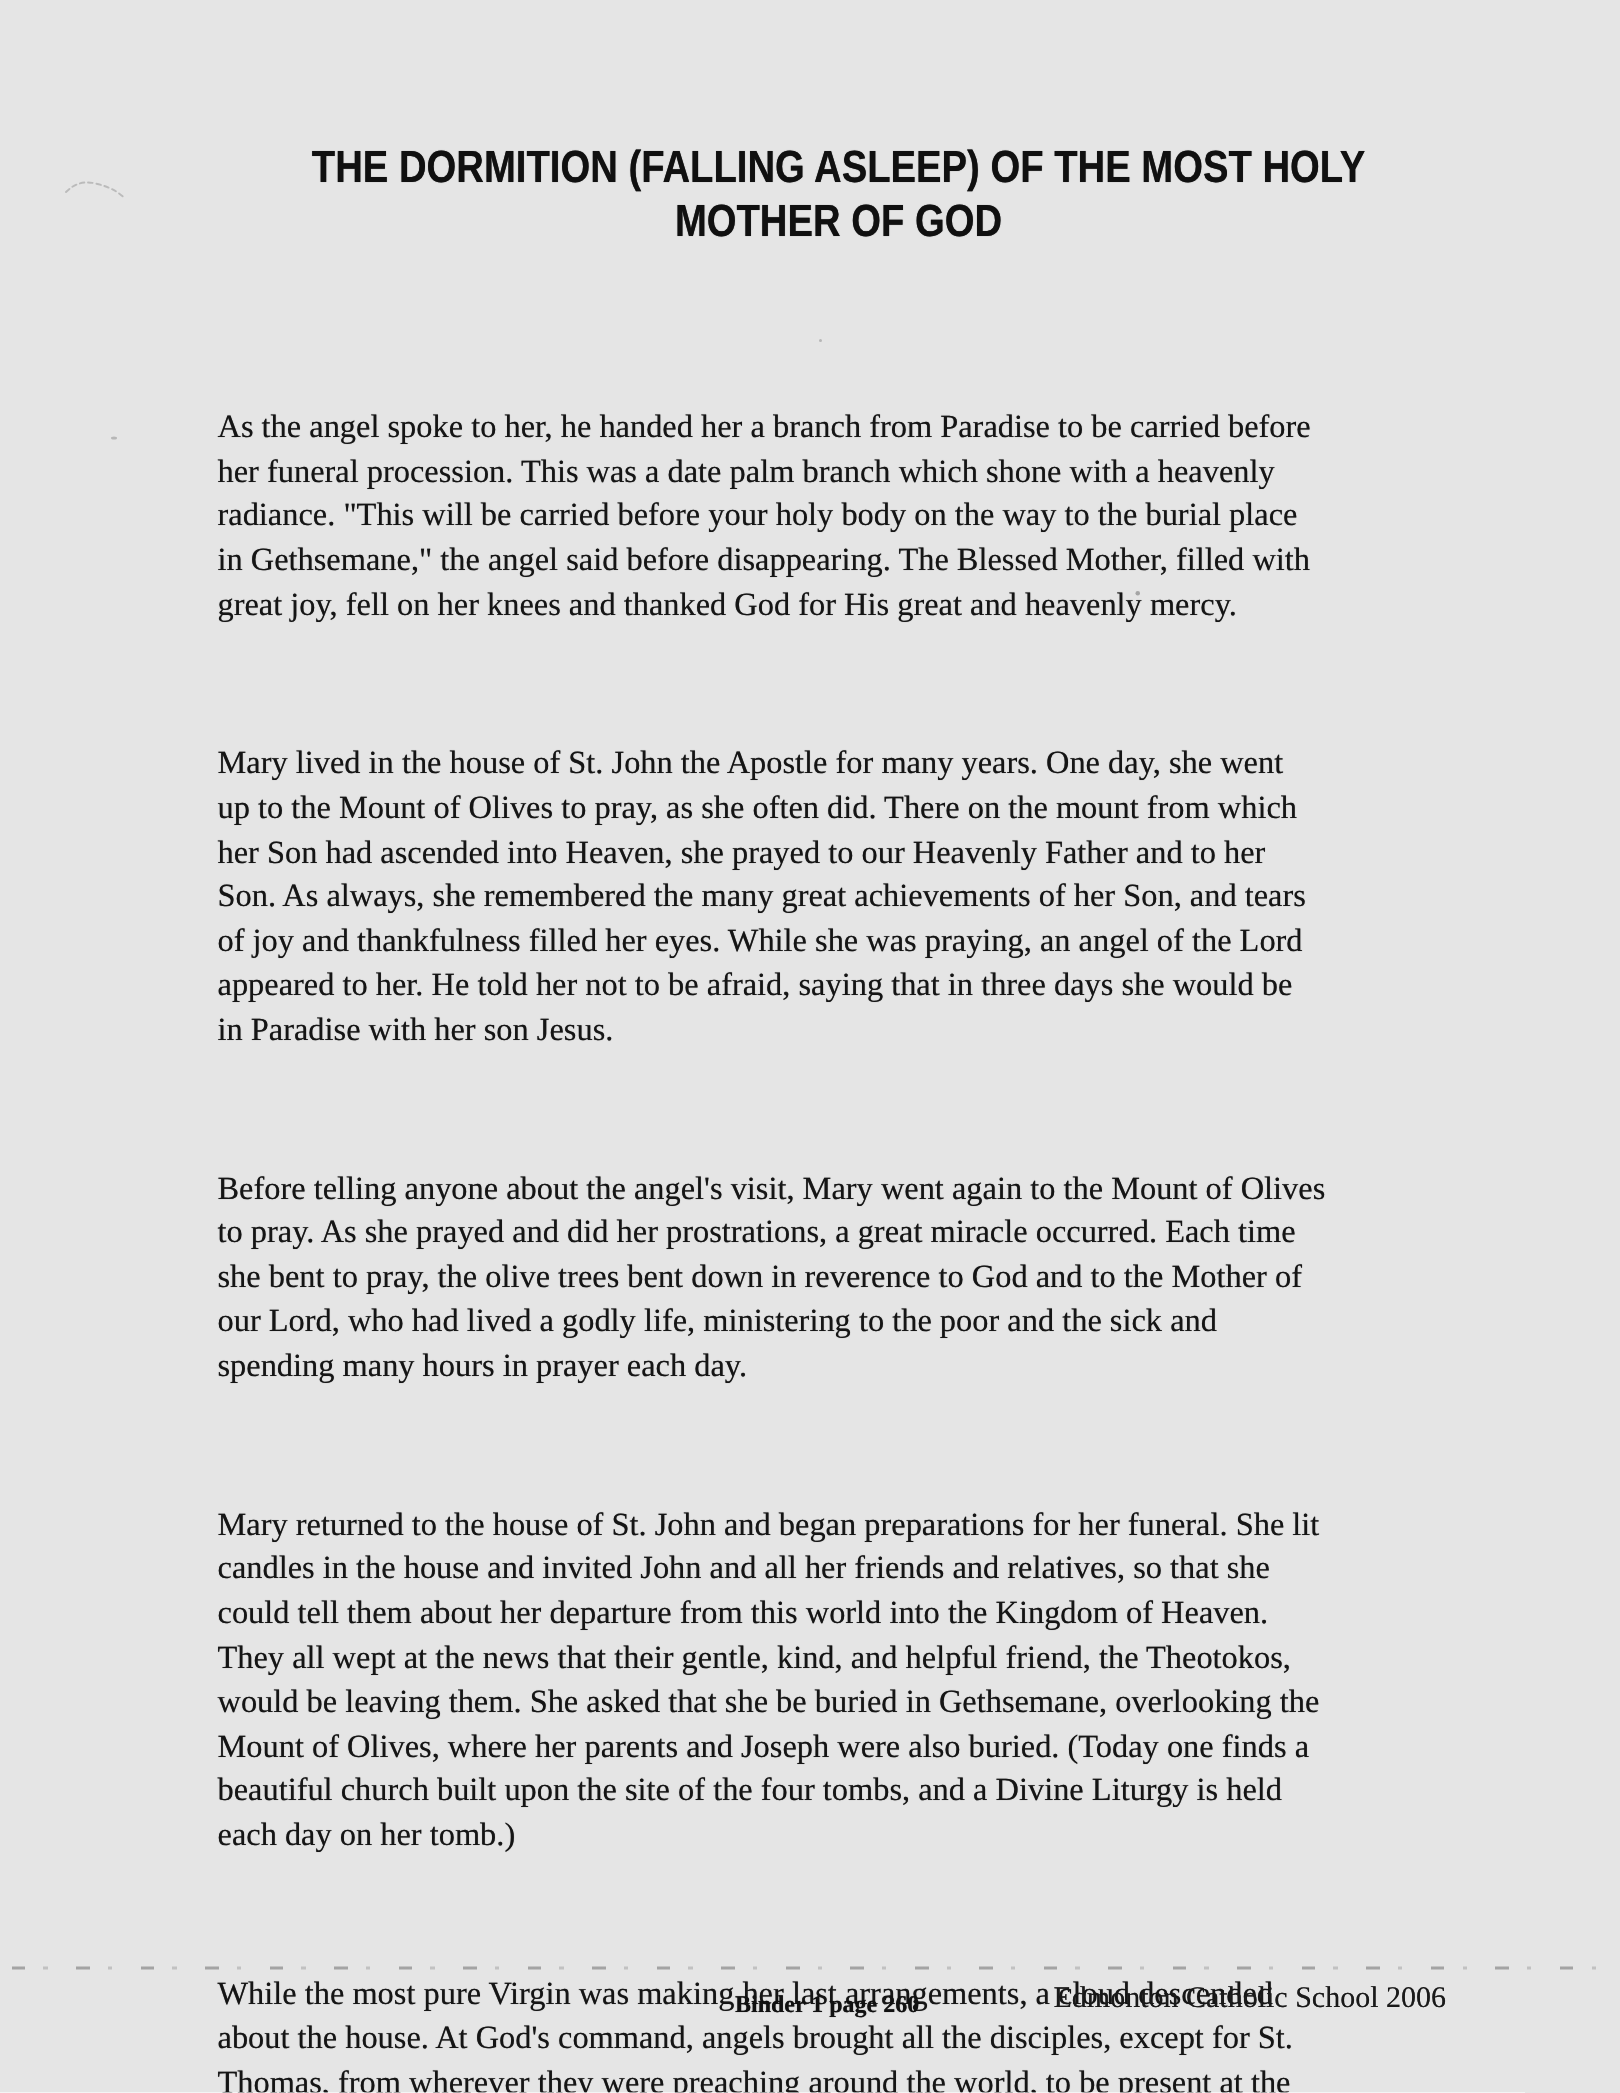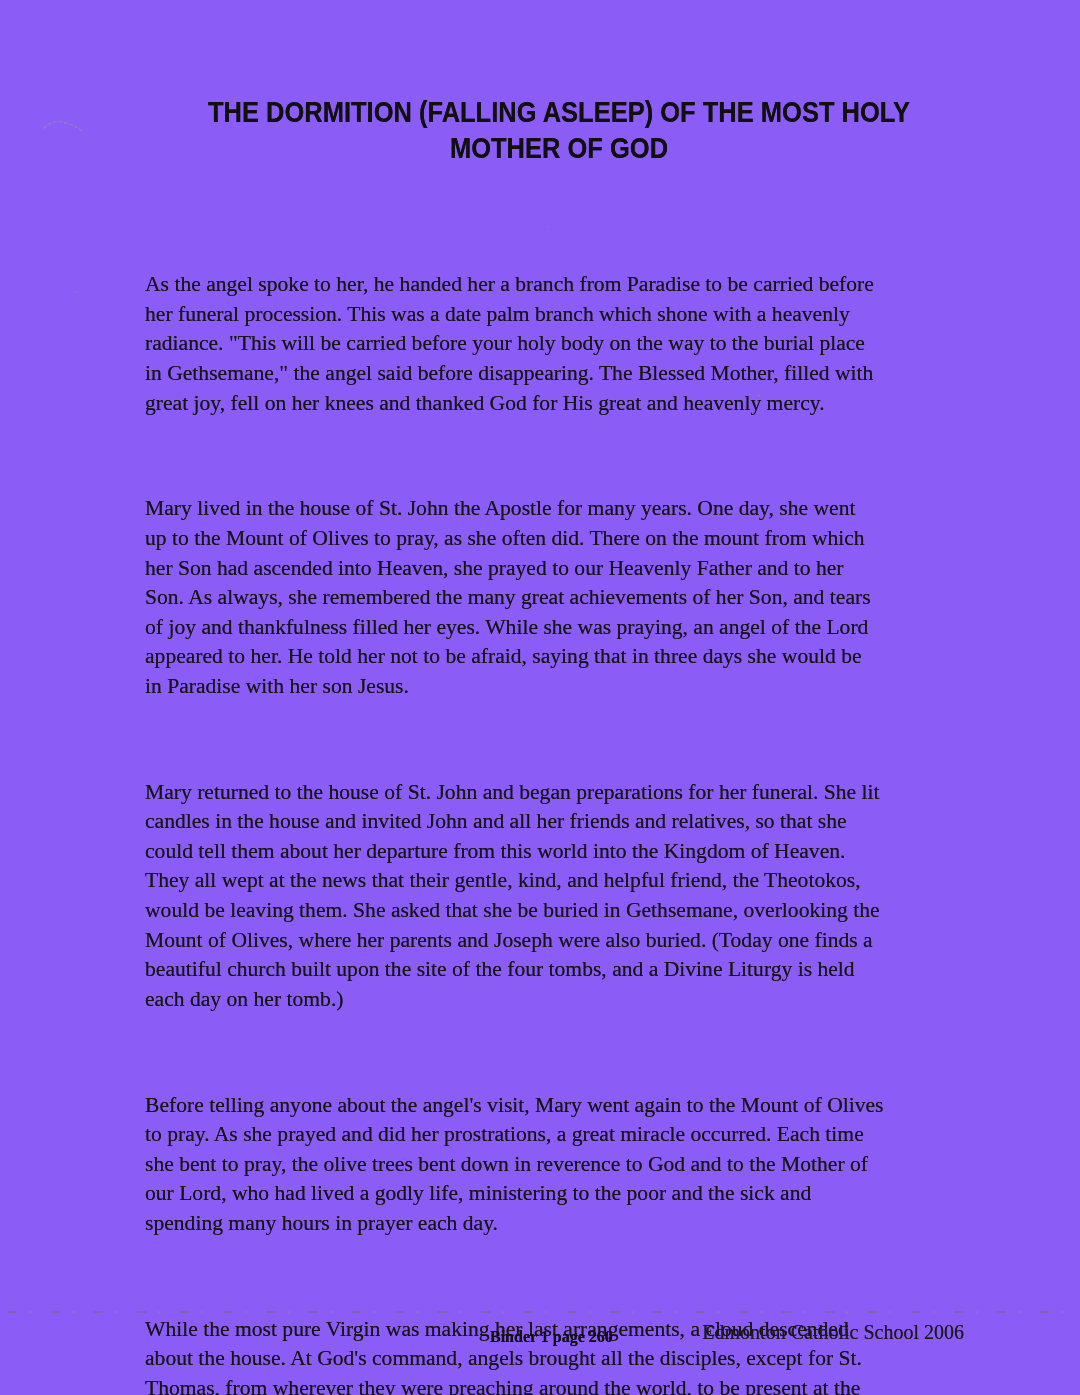--- a/index.html
+++ b/index.html
@@ -4,21 +4,21 @@
 <style>
   html, body {
     margin: 0;
     padding: 0;
     background: #ffffff;
   }
   .page {
     position: relative;
     width: 1080px;
     height: 1395px;
-    background: #8b5cf6;
+    background: #e5e5e5;
     overflow: hidden;
     color: #151515;
     font-family: "Liberation Serif", serif;
   }
   .title {
     position: absolute;
     top: 94px;
     left: 19px;
     width: 1080px;
     margin: 0;
@@ -109,33 +109,33 @@
 radiance. "This will be carried before your holy body on the way to the burial place
 in Gethsemane," the angel said before disappearing. The Blessed Mother, filled with
 great joy, fell on her knees and thanked God for His great and heavenly mercy.</p>
     <p class="para">Mary lived in the house of St. John the Apostle for many years. One day, she went
 up to the Mount of Olives to pray, as she often did. There on the mount from which
 her Son had ascended into Heaven, she prayed to our Heavenly Father and to her
 Son. As always, she remembered the many great achievements of her Son, and tears
 of joy and thankfulness filled her eyes. While she was praying, an angel of the Lord
 appeared to her. He told her not to be afraid, saying that in three days she would be
 in Paradise with her son Jesus.</p>
+    <p class="para">Before telling anyone about the angel's visit, Mary went again to the Mount of Olives
+to pray. As she prayed and did her prostrations, a great miracle occurred. Each time
+she bent to pray, the olive trees bent down in reverence to God and to the Mother of
+our Lord, who had lived a godly life, ministering to the poor and the sick and
+spending many hours in prayer each day.</p>
     <p class="para">Mary returned to the house of St. John and began preparations for her funeral. She lit
 candles in the house and invited John and all her friends and relatives, so that she
 could tell them about her departure from this world into the Kingdom of Heaven.
 They all wept at the news that their gentle, kind, and helpful friend, the Theotokos,
 would be leaving them. She asked that she be buried in Gethsemane, overlooking the
 Mount of Olives, where her parents and Joseph were also buried. (Today one finds a
 beautiful church built upon the site of the four tombs, and a Divine Liturgy is held
 each day on her tomb.)</p>
-    <p class="para">Before telling anyone about the angel's visit, Mary went again to the Mount of Olives
-to pray. As she prayed and did her prostrations, a great miracle occurred. Each time
-she bent to pray, the olive trees bent down in reverence to God and to the Mother of
-our Lord, who had lived a godly life, ministering to the poor and the sick and
-spending many hours in prayer each day.</p>
     <p class="para">While the most pure Virgin was making her last arrangements, a cloud descended
 about the house. At God's command, angels brought all the disciples, except for St.
 Thomas, from wherever they were preaching around the world, to be present at the
 burial of the Theotokos. Nothing is impossible to God.</p>
     
   </div>
 
   <span class="speck speck-1"></span>
   <span class="speck speck-2"></span>
   <span class="speck speck-3"></span>

